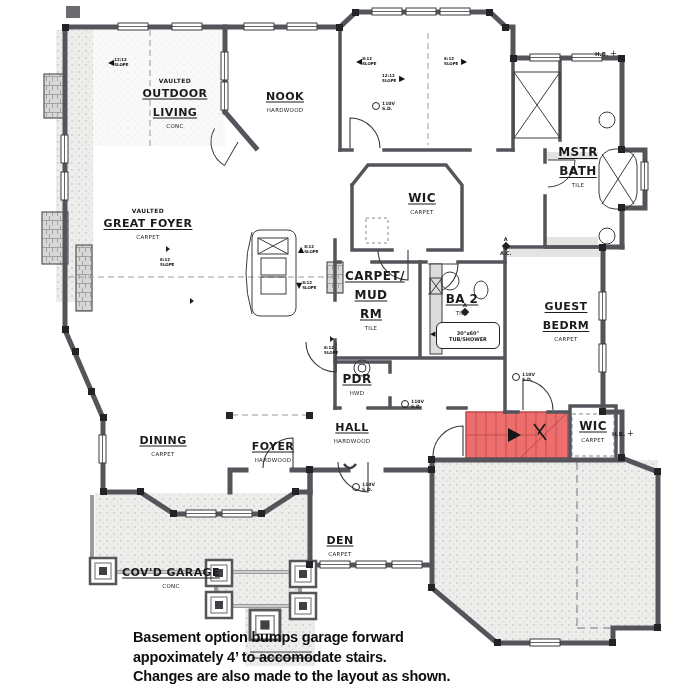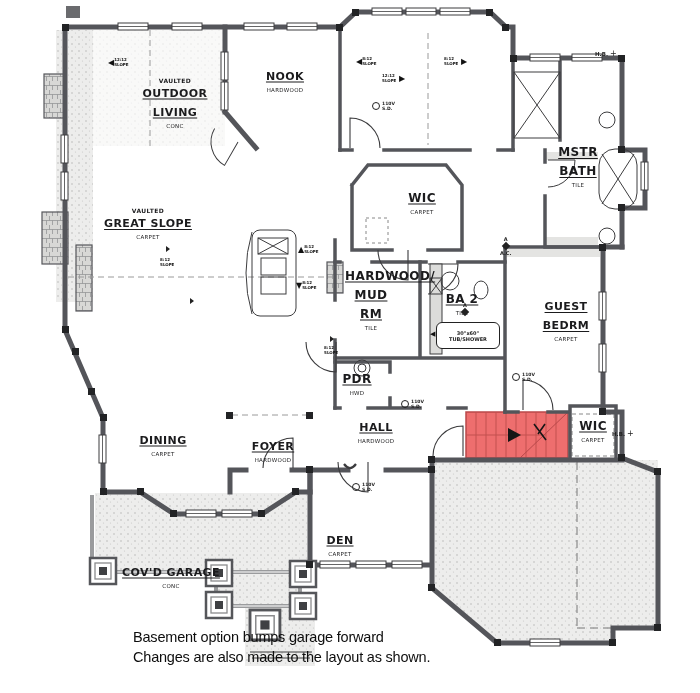--- a/index.html
+++ b/index.html
@@ -30,21 +30,21 @@
   .tubnote{position:absolute;border:1.3px solid #222;border-radius:6px;background:#fff;
            display:flex;flex-direction:column;align-items:center;justify-content:center;
            color:#222;font-weight:700;font-size:5px;line-height:6px;text-align:center;}
   .tubnote-arrow{position:absolute;left:-7px;top:8px;font-size:7px;color:#111;}
 
   .slope{position:absolute;display:flex;align-items:center;color:#111;}
   .slope-arrow{font-size:8px;line-height:8px;}
   .slope-label{font-weight:700;font-size:4px;line-height:4.5px;width:17px;}
 
   .caption{position:absolute;left:133px;top:628px;color:#0d0d0d;
-           font-family:"Liberation Sans",sans-serif;font-weight:400;
+           font-family:"Liberation Sans",sans-serif;font-weight:700;
            font-size:14.5px;line-height:19.5px;letter-spacing:-.2px;}
   .caption div{white-space:nowrap;}
 </style>
 </head>
 <body>
 
 <div id="plan">
 
 <svg width="700" height="693" viewBox="0 0 700 693">
   <defs>
@@ -280,39 +280,39 @@
         <rect x="306" y="412" width="7" height="7"></rect>
     <rect x="66" y="6" width="14" height="12" fill="#6a6b6e"></rect>
   </g>
 </svg>
 
 <div class="room-label" style="left:175px;top:103px;width:70px">
   <div class="rl-prefix">VAULTED</div>
   <div class="rl-name">OUTDOOR LIVING</div>
   <div class="rl-sub">CONC</div>
 </div>
-<div class="room-label" style="left:285px;top:80px;width:70px">
+<div class="room-label" style="left:285px;top:100px;width:70px">
   <div class="rl-name">NOOK</div>
   <div class="rl-sub">HARDWOOD</div>
 </div>
 <div class="room-label sm" style="left:578px;top:166px;width:40px">
   <div class="rl-name">MSTR BATH</div>
   <div class="rl-sub">TILE</div>
 </div>
 <div class="room-label" style="left:148px;top:224px;width:110px">
   <div class="rl-prefix">VAULTED</div>
-  <div class="rl-name">GREAT SLOPE</div>
+  <div class="rl-name">GREAT FOYER</div>
   <div class="rl-sub">CARPET</div>
 </div>
 <div class="room-label sm" style="left:422px;top:202px;width:50px">
   <div class="rl-name">WIC</div>
   <div class="rl-sub">CARPET</div>
 </div>
 <div class="room-label sm" style="left:371px;top:299px;width:52px">
-  <div class="rl-name">HARDWOOD/ MUD RM</div>
+  <div class="rl-name">CARPET/ MUD RM</div>
   <div class="rl-sub">TILE</div>
 </div>
 <div class="room-label sm" style="left:462px;top:303px;width:40px">
   <div class="rl-name">BA 2</div>
   <div class="rl-sub">TILE</div>
 </div>
 <div class="room-label" style="left:566px;top:320px;width:48px">
   <div class="rl-name">GUEST BEDRM</div>
   <div class="rl-sub">CARPET</div>
 </div>
@@ -321,21 +321,21 @@
   <div class="rl-sub">HWD</div>
 </div>
 <div class="room-label" style="left:163px;top:444px;width:70px">
   <div class="rl-name">DINING</div>
   <div class="rl-sub">CARPET</div>
 </div>
 <div class="room-label" style="left:273px;top:450px;width:70px">
   <div class="rl-name">FOYER</div>
   <div class="rl-sub">HARDWOOD</div>
 </div>
-<div class="room-label" style="left:376px;top:431px;width:70px">
+<div class="room-label" style="left:352px;top:431px;width:70px">
   <div class="rl-name">HALL</div>
   <div class="rl-sub">HARDWOOD</div>
 </div>
 <div class="room-label" style="left:340px;top:544px;width:60px">
   <div class="rl-name">DEN</div>
   <div class="rl-sub">CARPET</div>
 </div>
 <div class="room-label sm" style="left:593px;top:430px;width:44px">
   <div class="rl-name">WIC</div>
   <div class="rl-sub">CARPET</div>
@@ -413,16 +413,17 @@
 </div>
 <div class="slope" style="left:160px;top:258px">
   <span class="slope-label">8:12 SLOPE</span>
 </div>
 <div class="slope" style="left:324px;top:346px">
   <span class="slope-label">8:12 SLOPE</span>
 </div>
 
 <div class="caption">
   <div>Basement option bumps garage forward</div>
+  <div>appoximately 4’ to accomodate stairs.</div>
   <div>Changes are also made to the layout as shown.</div>
 </div>
 
 </div>
 
 </body></html>

